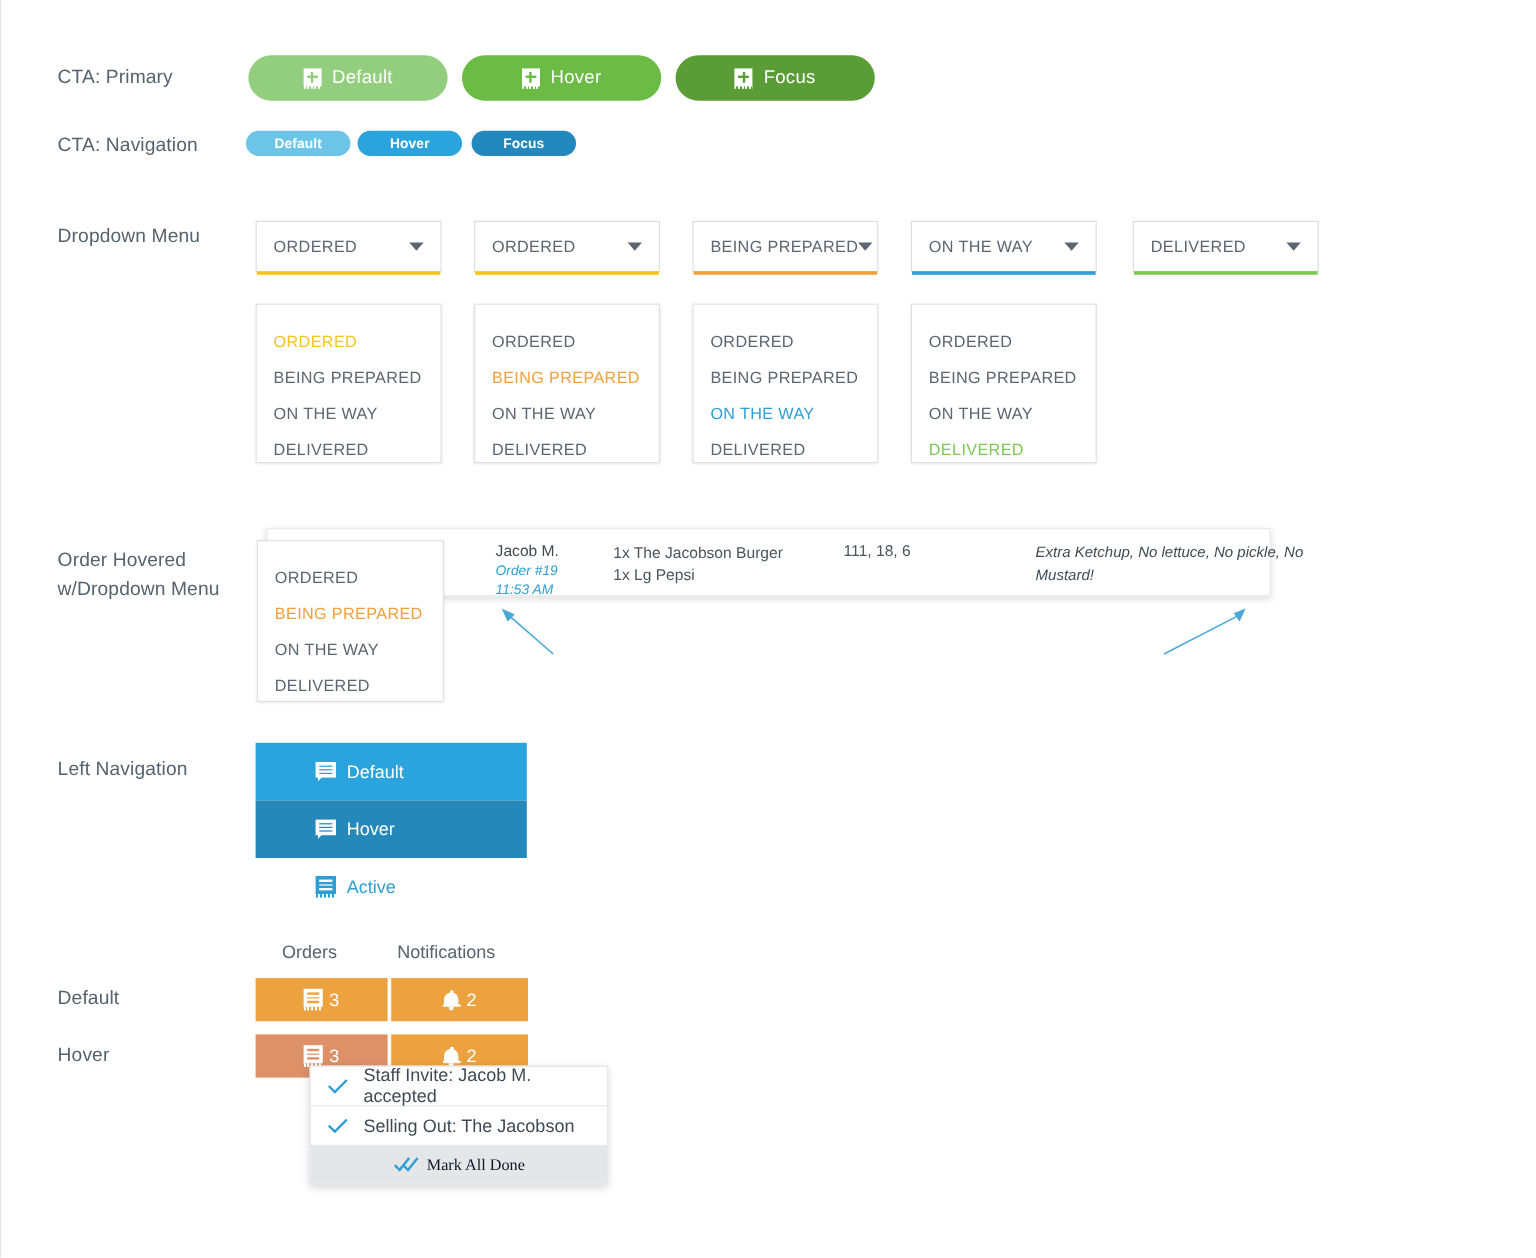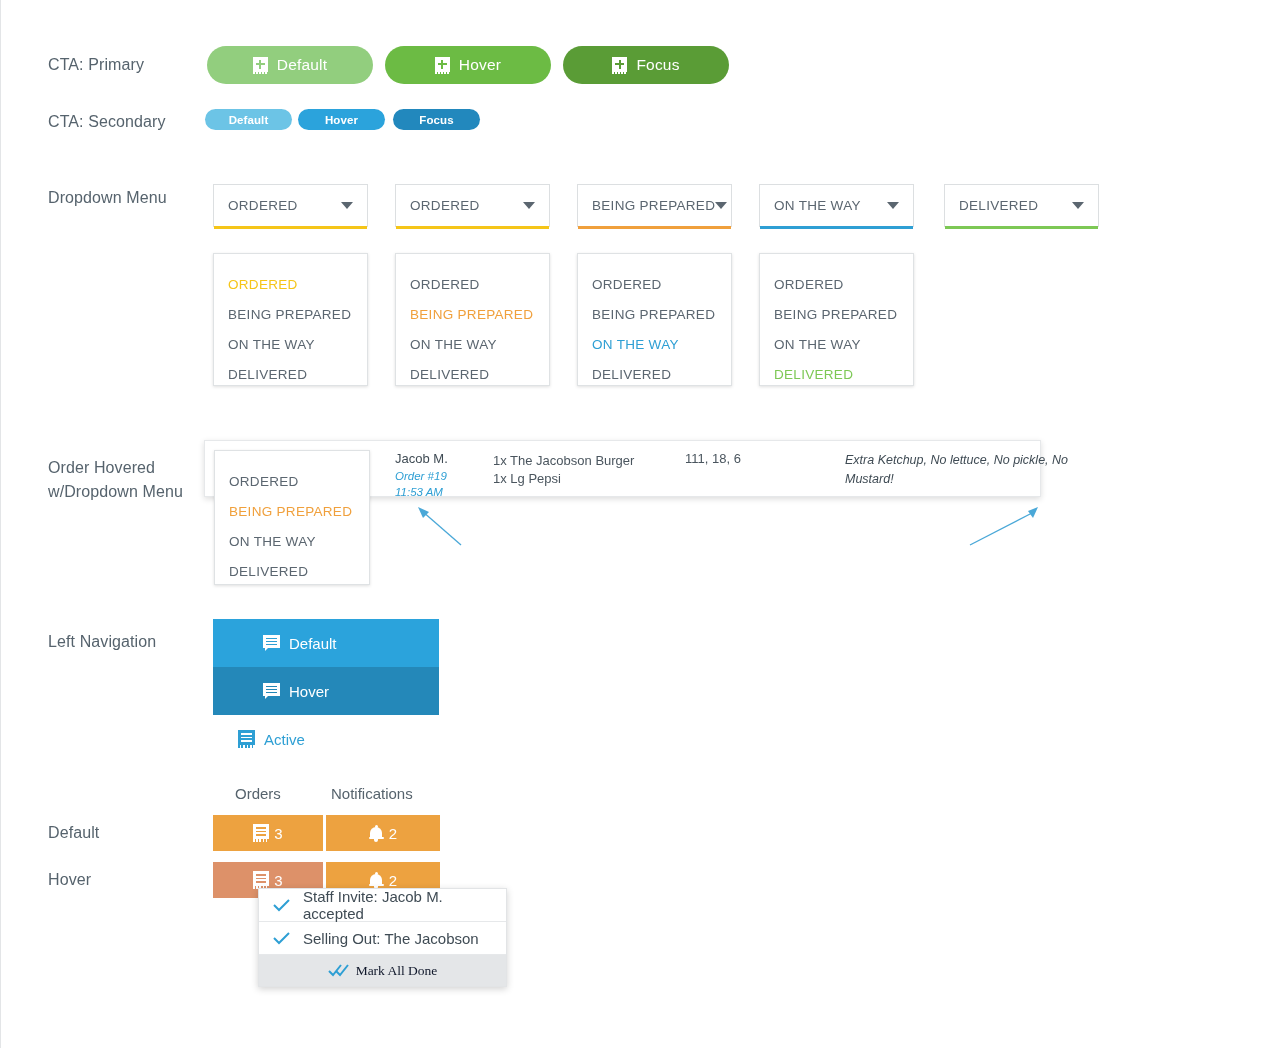--- a/index.html
+++ b/index.html
@@ -375,21 +375,21 @@
   <div class="cta-primary" style="left:562px; top:46px; width:166px; background:#5a9c36;">
     <span class="ico-receipt-plus">
       <span class="body"></span>
         <span class="teeth"></span>
       <span class="pv" style="background:#5a9c36;"></span>
         <span class="ph" style="background:#5a9c36;"></span>
     </span>
     <span class="lbl">Focus</span>
   </div>
 
-  <div class="row-label" style="left:47px; top:110px;">CTA: Secondary</div>
+  <div class="row-label" style="left:47px; top:110px;">CTA: Navigation</div>
 
   <div class="cta-secondary" style="left:204px; top:109px; width:87px; background:#6cc4e6;">Default</div>
   <div class="cta-secondary" style="left:297px; top:109px; width:87px; background:#2ba3dc;">Hover</div>
   <div class="cta-secondary" style="left:392px; top:109px; width:87px; background:#2288bd;">Focus</div>
 
   <div class="row-label" style="left:47px; top:186px;">Dropdown Menu</div>
 
   <div class="dd-select" style="left:212px; top:184px; width:155px;">
     <span class="dd-val">ORDERED</span>
     <span class="caret"></span>
@@ -439,21 +439,21 @@
 
   <div class="dd-list" style="left:758px; top:253px; width:155px; height:133px;">
     <div class="dd-item">ORDERED</div>
     <div class="dd-item">BEING PREPARED</div>
     <div class="dd-item">ON THE WAY</div>
     <div class="dd-item" style="color:#7dc855;">DELIVERED</div>
   </div>
 
   <div class="row-label" style="left:47px; top:456px; width:150px; line-height:24px;">Order Hovered w/Dropdown Menu</div>
 
-  <div class="order-row" style="left:203px; top:440px; width:837px; height:57px;">
+  <div class="order-row" style="left:221px; top:440px; width:837px; height:57px;">
     <div class="ord-cust" style="left:190px; top:10px;">Jacob M.</div>
     <div class="ord-meta" style="left:190px; top:27px;">Order #19</div>
     <div class="ord-meta" style="left:190px; top:43px;">11:53 AM</div>
 
     <div class="ord-items" style="left:288px; top:10px;">1x The Jacobson Burger</div>
     <div class="ord-items" style="left:288px; top:28px;">1x Lg Pepsi</div>
 
     <div class="ord-nums" style="left:480px; top:10px;">111, 18, 6</div>
 
     <div class="ord-notes" style="left:640px; top:10px;">Extra Ketchup, No lettuce, No pickle, No Mustard!</div>
@@ -498,21 +498,21 @@
           <span class="tail"></span>
         <span class="ln l1"></span>
           <span class="ln l2"></span>
           <span class="ln l3"></span>
       </span>
       <span class="nav-lbl">Hover</span>
     </span>
   </div>
 
   <div class="nav-item active" style="left:212px; top:715px;">
-    <span class="nav-icons-wrap" style="margin-left:25px;">
+    <span class="nav-icons-wrap" style="">
       <span class="ico-list">
         <span class="body"></span>
           <span class="teeth"></span>
         <span class="ln l1"></span>
           <span class="ln l2"></span>
           <span class="ln l3"></span>
       </span>
       <span class="nav-lbl">Active</span>
     </span>
   </div>

